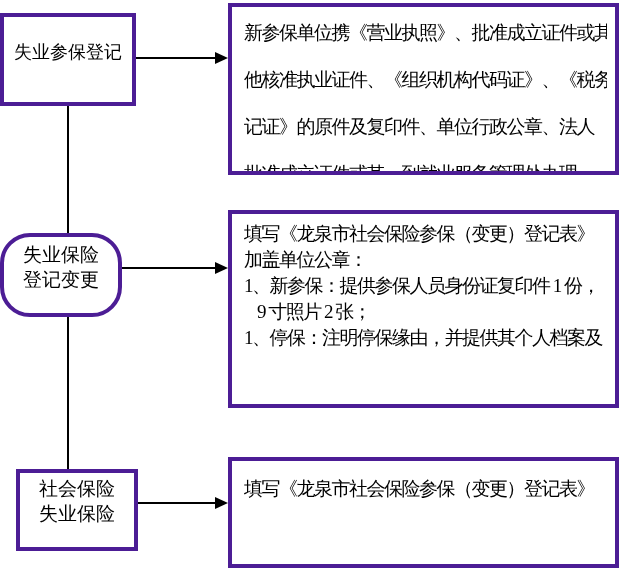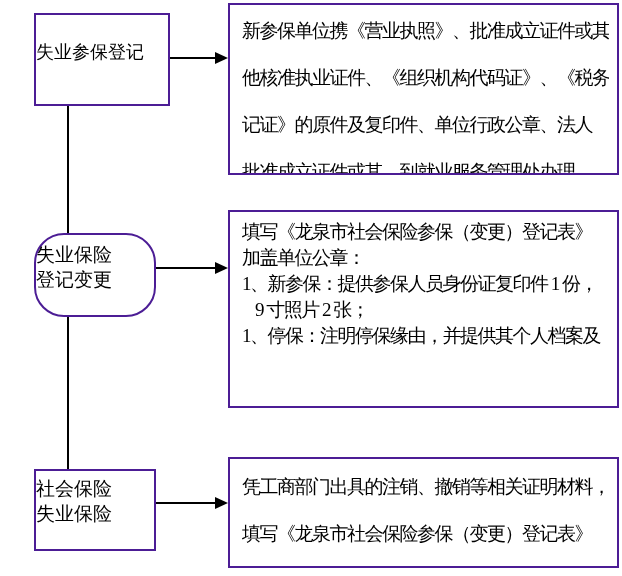--- a/index.html
+++ b/index.html
@@ -7,35 +7,34 @@
     position: relative;
     width: 622px;
     height: 576px;
     background: #ffffff;
     color: #000000;
     font-family: "Liberation Serif", "DejaVu Serif", serif;
     overflow: hidden;
   }
   .box {
     position: absolute;
-    border: 2px solid #4c1d95;
+    border: 4px solid #4c1d95;
     background: #ffffff;
     box-sizing: border-box;
     z-index: 2;
   }
   .left-box {
     display: flex;
     flex-direction: column;
-    align-items: flex-start;
+    align-items: center;
     justify-content: center;
     text-align: center;
     font-size: 19px;
     line-height: 25px;
     letter-spacing: 0;
-    margin-left: 34px;
   }
   #lbox1 { font-size: 18px; padding-bottom: 14px; }
   #lbox2 { padding-bottom: 16px; border-radius: 30px; }
   #lbox3 { padding-bottom: 18px; }
   .right-box {
     overflow: hidden;
     font-size: 19px;
     letter-spacing: -1.5px;
   }
   .right-box .tline {
@@ -79,38 +78,37 @@
 
   <div class="box left-box" id="lbox1" style="left:0px; top:13px; width:136px; height:93px;">
     <div class="tline">失业参保登记</div>
   </div>
 
   <div class="box left-box" id="lbox2" style="left:0px; top:233px; width:122px; height:84px;">
     <div class="tline">失业保险</div>
     <div class="tline">登记变更</div>
   </div>
 
-  <div class="box left-box" id="lbox3" style="left:0px; top:469px; width:122px; height:82px;">
+  <div class="box left-box" id="lbox3" style="left:16px; top:469px; width:122px; height:82px;">
     <div class="tline">社会保险</div>
     <div class="tline">失业保险</div>
   </div>
 
   <div class="box right-box" id="rbox1" style="left:228px; top:3px; width:391px; height:172px;">
     <div class="tline">新参保单位携《营业执照》、批准成立证件或其</div>
     <div class="tline">他核准执业证件、《组织机构代码证》、《税务登</div>
     <div class="tline">记证》的原件及复印件、单位行政公章、法人</div>
     <div class="tline">批准成立证件或其，到就业服务管理处办理</div>
   </div>
 
   <div class="box right-box" id="rbox2" style="left:228px; top:210px; width:391px; height:198px;">
     <div class="tline">填写《龙泉市社会保险参保（变更）登记表》</div>
     <div class="tline">加盖单位公章：</div>
     <div class="tline">1、新参保：提供参保人员身份证复印件 1 份，</div>
     <div class="tline indent">9 寸照片 2 张；</div>
     <div class="tline">1、停保：注明停保缘由，并提供其个人档案及</div>
   </div>
 
   <div class="box right-box" id="rbox3" style="left:228px; top:457px; width:391px; height:111px;">
-    <div class="tline">凭工商部门出具的注销、撤销等相关证明材料，</div>
     <div class="tline">填写《龙泉市社会保险参保（变更）登记表》</div>
   </div>
 
 </div>
 
 </body></html>

